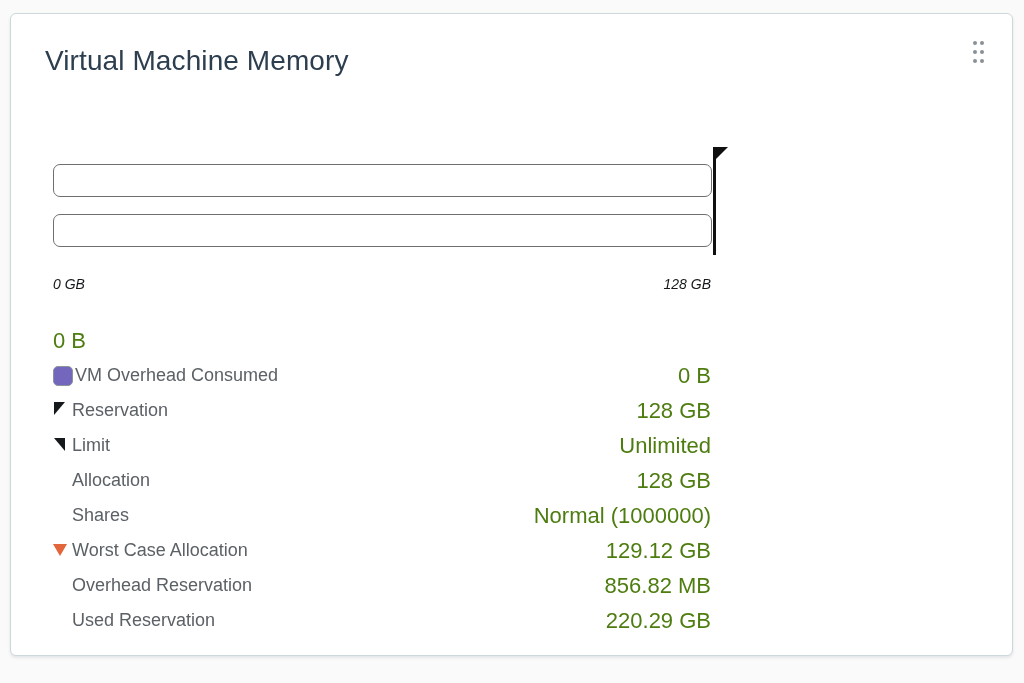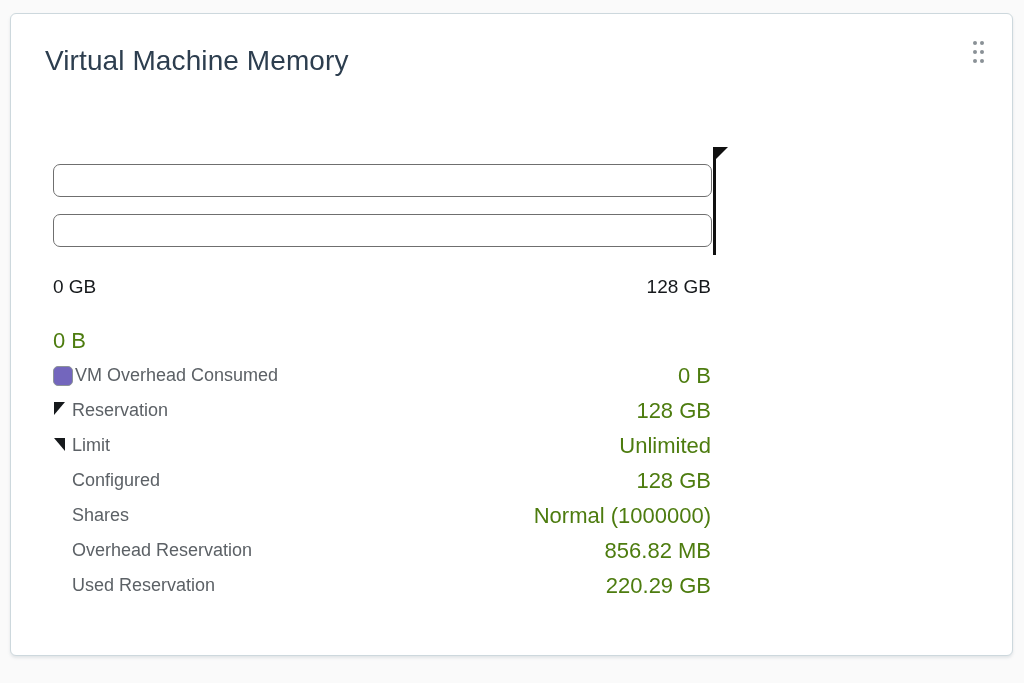--- a/index.html
+++ b/index.html
@@ -117,22 +117,23 @@
   }
 
   
   .axis {
     position: absolute;
     left: 42px;
     top: 262px;
     width: 658px;
     display: flex;
     justify-content: space-between;
-    font-size: 19px;
+    font-size: 14px;
     color: #16191c;
+    font-style: italic;
   }
 
   
   .legend {
     position: absolute;
     left: 42px;
     top: 309px;
     width: 658px;
   }
   .legend-row {
@@ -282,33 +283,42 @@
             <span class="marker-slot">
               <span class="glyph-limit"></span>
             </span>
             <span class="legend-label">Limit</span>
           </div>
           <span class="legend-value">Unlimited</span>
         </div>
         <div class="legend-row">
           <div class="legend-left">
             <span class="marker-slot"></span>
-            <span class="legend-label">Configured</span>
+            <span class="legend-label">Allocation</span>
           </div>
           <span class="legend-value">128 GB</span>
         </div>
         <div class="legend-row">
           <div class="legend-left">
             <span class="marker-slot"></span>
             <span class="legend-label">Shares</span>
           </div>
           <span class="legend-value">Normal (1000000)</span>
         </div>
         <div class="legend-row">
           <div class="legend-left">
+            <span class="marker-slot">
+              <span class="glyph-worstcase"></span>
+            </span>
+            <span class="legend-label">Worst Case Allocation</span>
+          </div>
+          <span class="legend-value">129.12 GB</span>
+        </div>
+        <div class="legend-row">
+          <div class="legend-left">
             <span class="marker-slot"></span>
             <span class="legend-label">Overhead Reservation</span>
           </div>
           <span class="legend-value">856.82 MB</span>
         </div>
         <div class="legend-row">
           <div class="legend-left">
             <span class="marker-slot"></span>
             <span class="legend-label">Used Reservation</span>
           </div>

